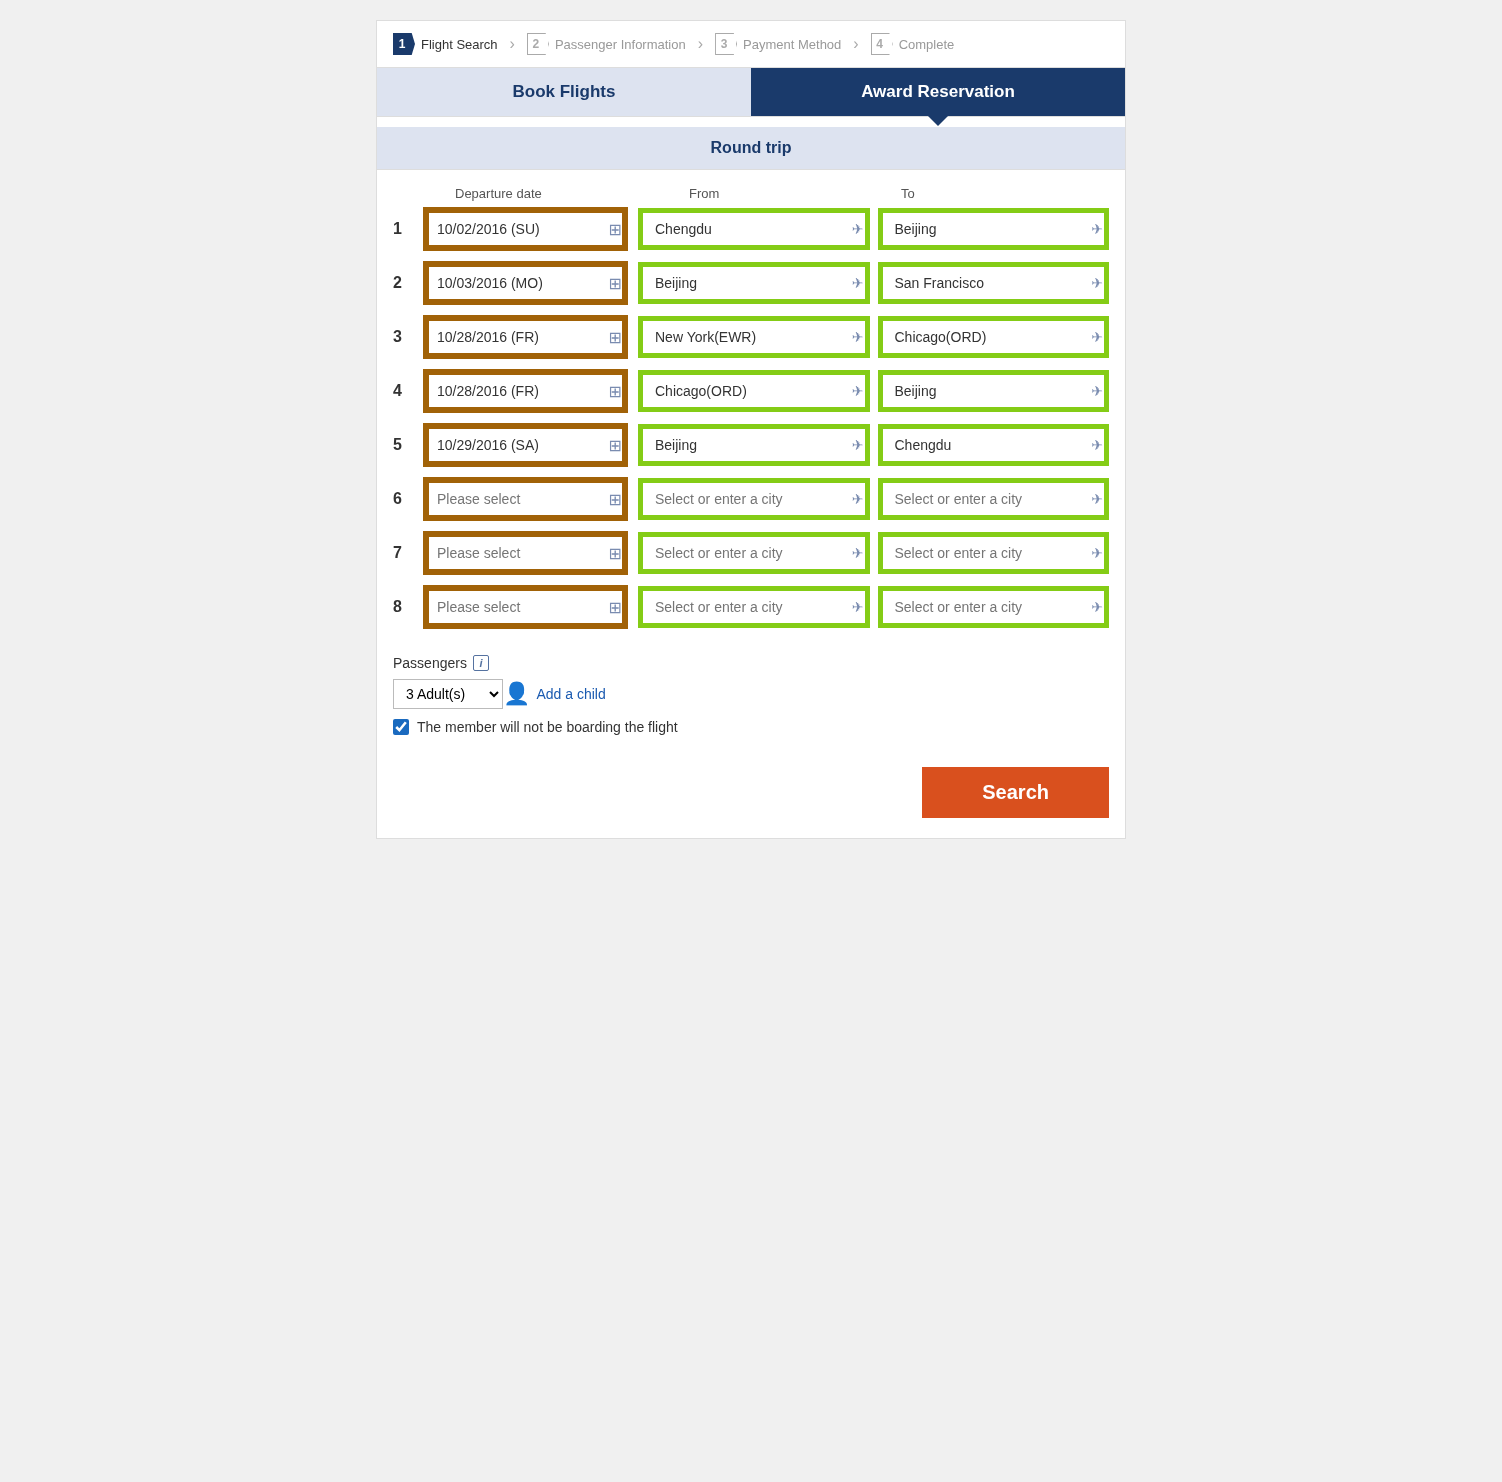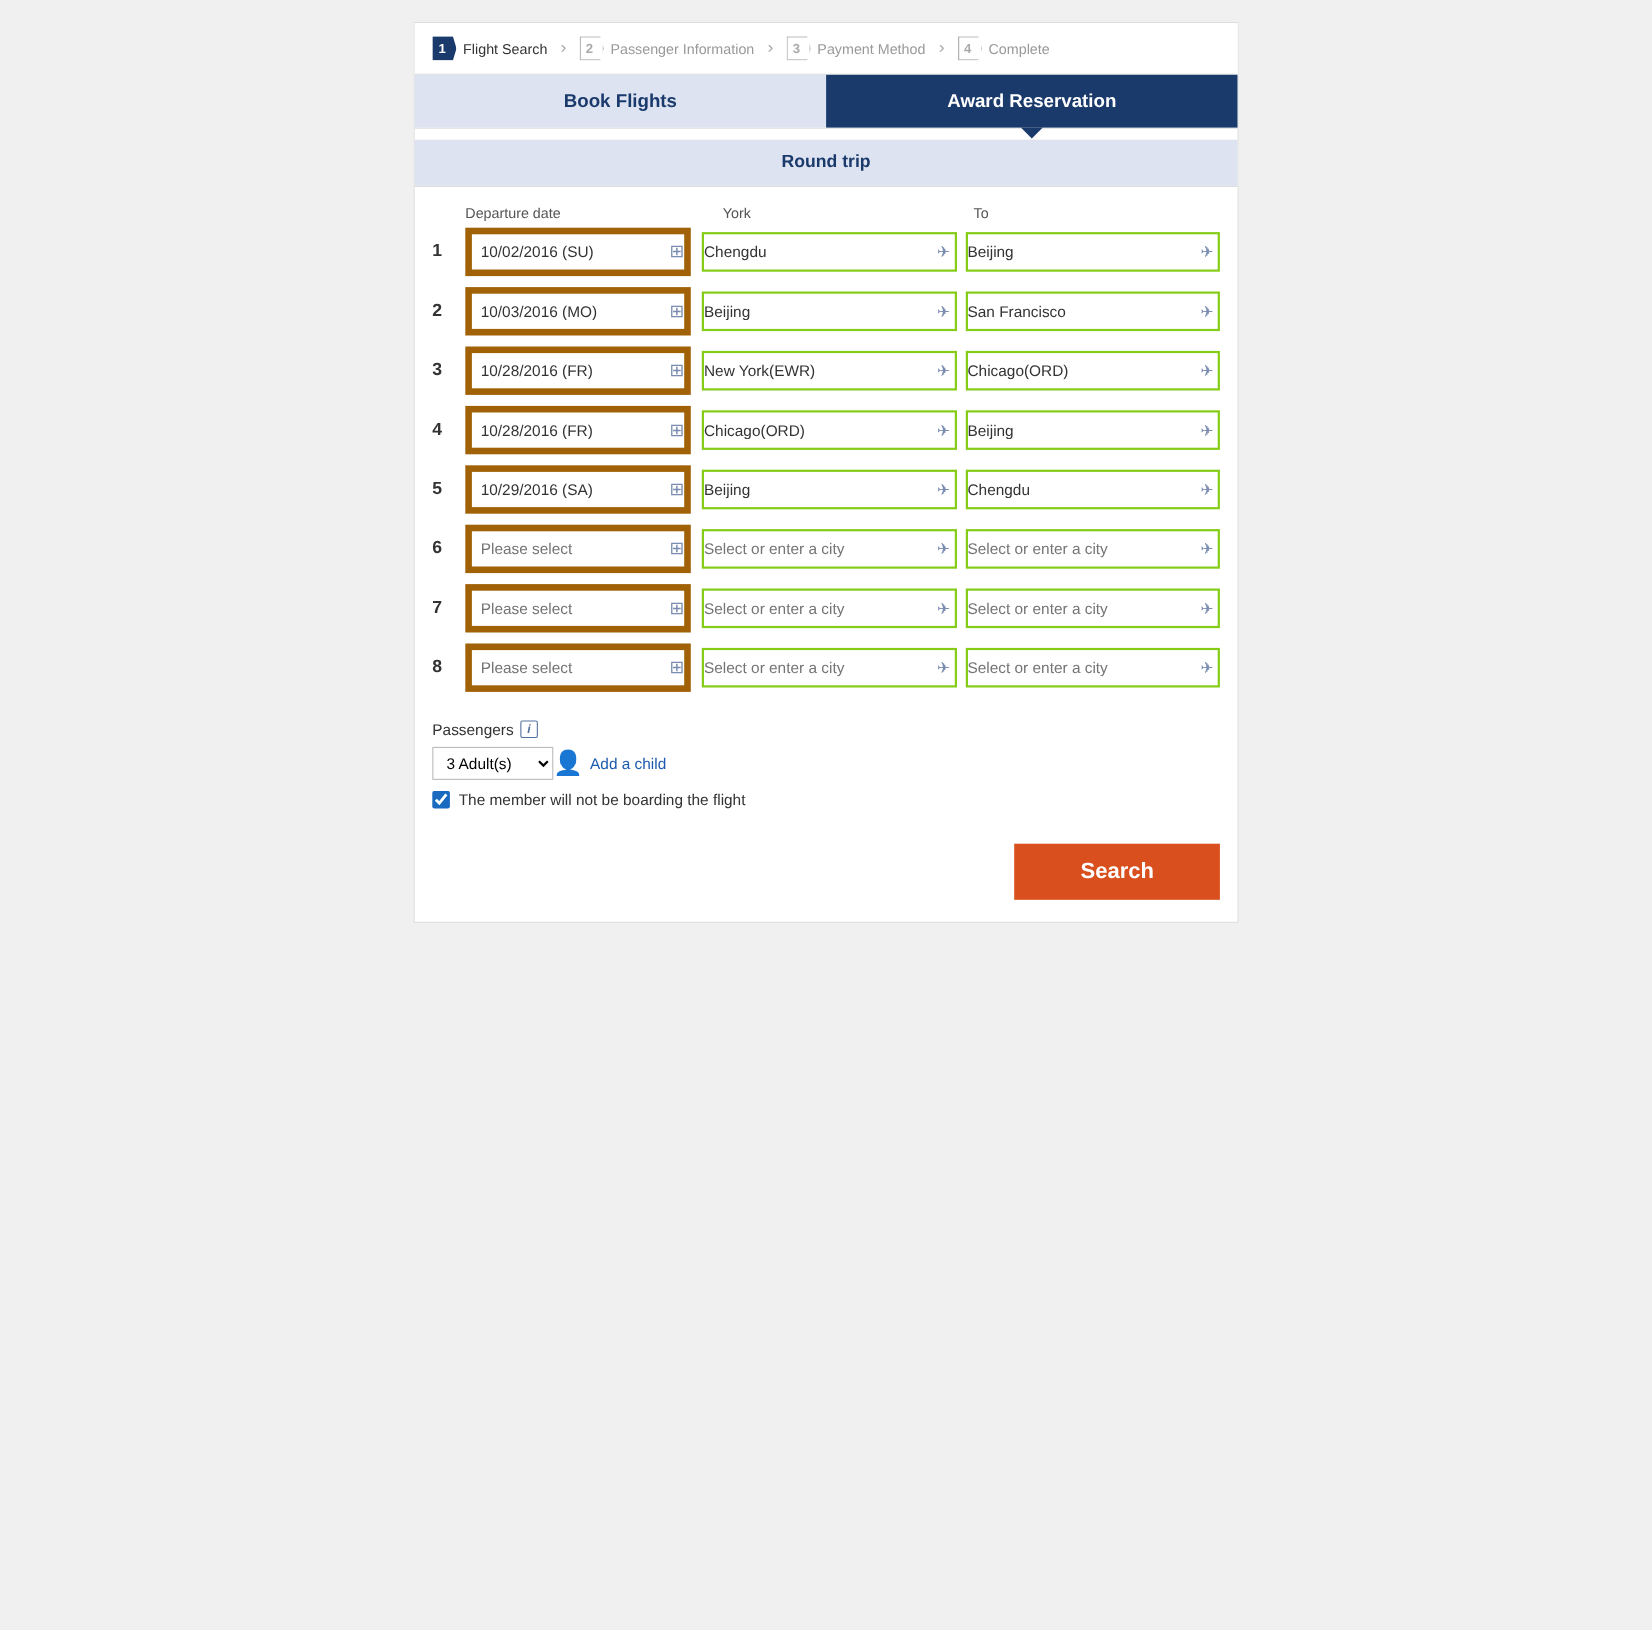--- a/index.html
+++ b/index.html
@@ -130,21 +130,21 @@
     .flights-section {
       padding: 16px 16px 8px 16px;
     }
     .col-headers {
       display: flex;
       margin-left: 30px;
       margin-bottom: 6px;
       font-size: 13px;
       color: #555;
     }
-    .col-header-date { width: 230px; }
+    .col-header-date { width: 230px; margin-left: 32px; }
     .col-header-from { flex: 1; padding-left: 4px; }
     .col-header-to { flex: 1; padding-left: 4px; }
 
     .flight-row {
       display: flex;
       align-items: center;
       margin-bottom: 10px;
     }
     .row-num {
       width: 30px;
@@ -177,22 +177,22 @@
       pointer-events: none;
     }
     .city-input-wrap {
       flex: 1;
       position: relative;
       margin-right: 8px;
     }
     .city-input-wrap:last-child { margin-right: 0; }
     .city-input {
       width: 100%;
-      padding: 8px 30px 8px 0;
-      border: 2px solid #84cc16;
+      padding: 8px 30px 8px 12px;
+      border: 5px solid #84cc16;
       font-size: 14px;
       color: #333;
       background: #fff;
       cursor: pointer;
     }
     .city-input.placeholder { color: #bbb; }
     .plane-icon {
       position: absolute;
       right: 6px;
       top: 50%;
@@ -316,21 +316,21 @@
     <button class="tab-btn dark">Award Reservation</button>
   </div>
 
   <div class="tab-row2">
     <button class="tab2-btn light">Round trip</button>
   </div>
 
   <div class="flights-section">
     <div class="col-headers">
       <div class="col-header-date">Departure date</div>
-      <div class="col-header-from">York</div>
+      <div class="col-header-from">From</div>
       <div class="col-header-to">To</div>
     </div>
 
     <div id="flight-rows-container">
         <div class="flight-row">
           <span class="row-num">1</span>
           <div class="date-input-wrap"><input type="text" class="date-input" placeholder="" value="10/02/2016 (SU)" style=""><span class="cal-icon">⊞</span></div>
           <div class="city-input-wrap"><input type="text" class="city-input" placeholder="" value="Chengdu" style=""><span class="plane-icon">✈</span></div>
           <div class="city-input-wrap"><input type="text" class="city-input" placeholder="" value="Beijing" style=""><span class="plane-icon">✈</span></div>
         </div>

